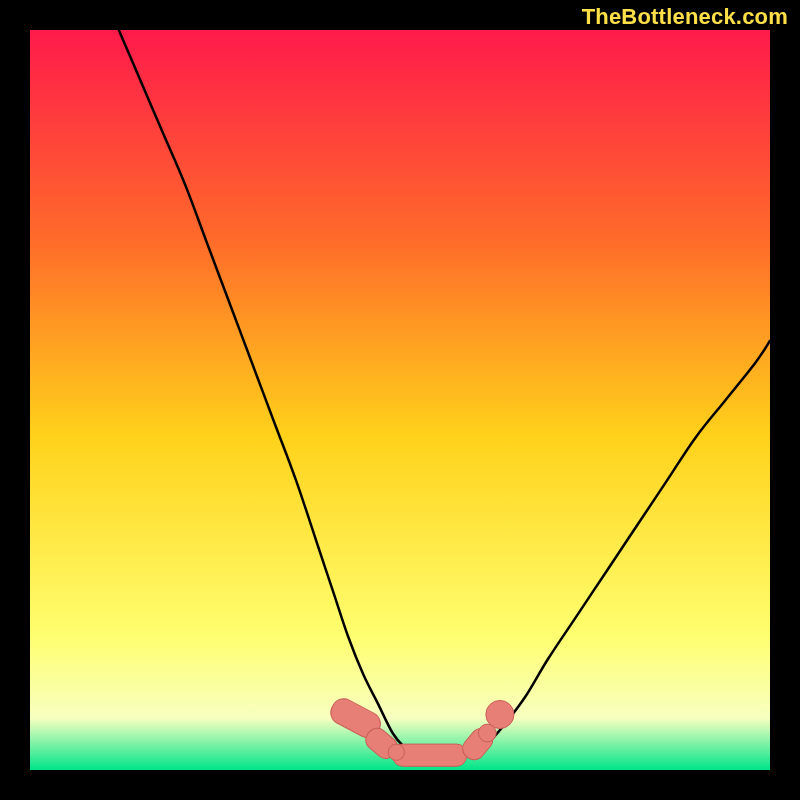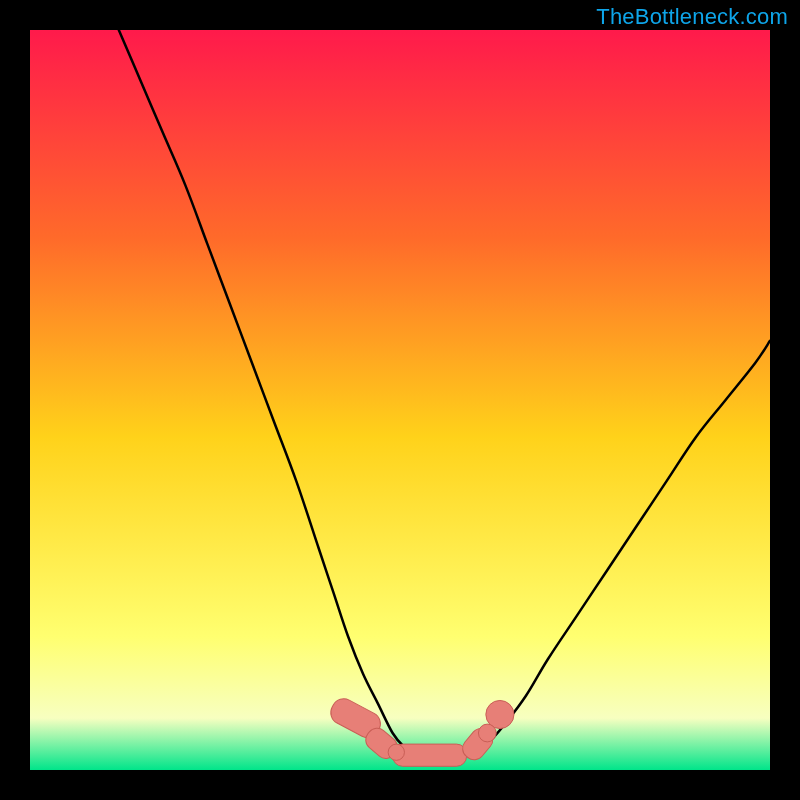--- a/index.html
+++ b/index.html
@@ -23,23 +23,23 @@
     position: absolute;
     left: 30px;
     top: 30px;
     width: 740px;
     height: 740px;
   }
   .watermark {
     position: absolute;
     top: 4px;
     right: 12px;
-    color: #0ea5e9;
+    color: #fde047;
     font-size: 22px;
-    font-weight: 400;
+    font-weight: 700;
     letter-spacing: 0.2px;
     user-select: none;
   }
 </style>
 </head>
 <body>
 
 <div class="frame">
   <div class="watermark">TheBottleneck.com</div>
   <svg class="plot" viewBox="0 0 740 740" width="740" height="740" preserveAspectRatio="none">

